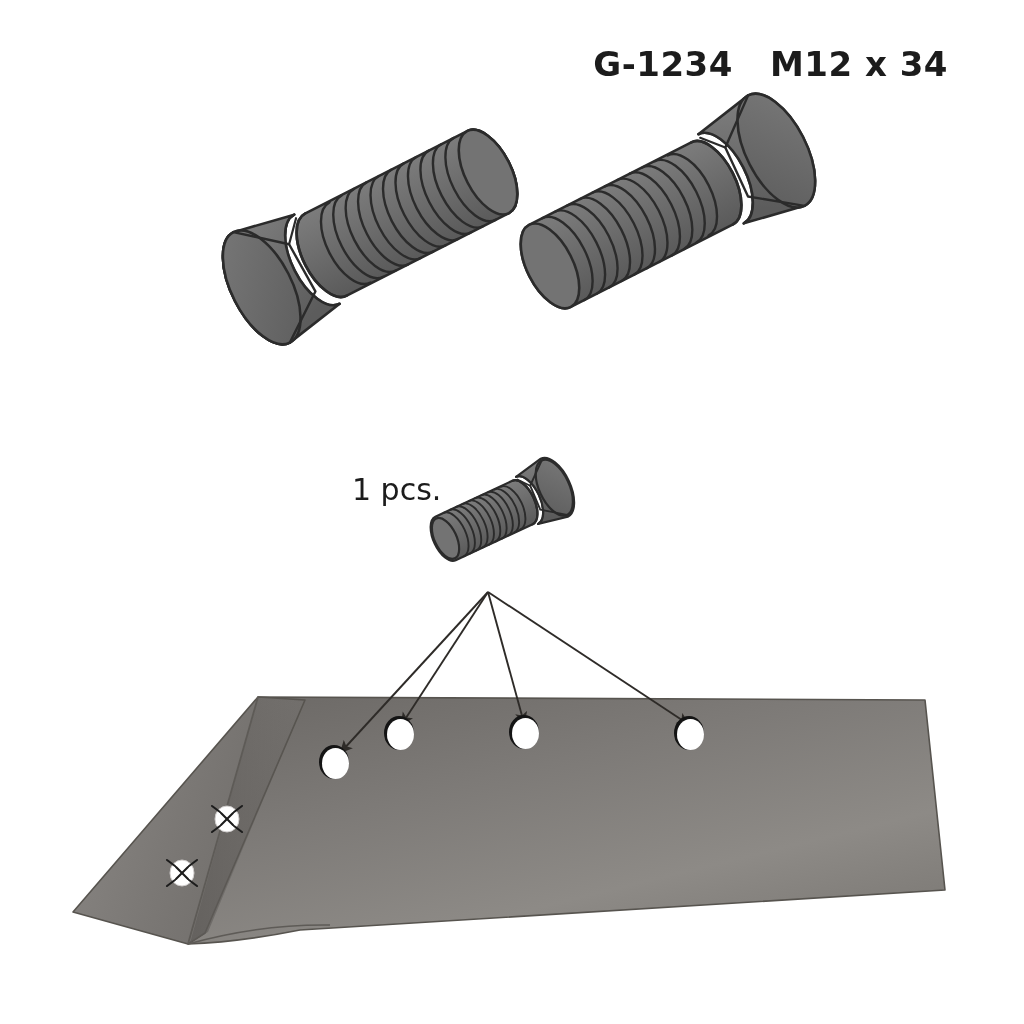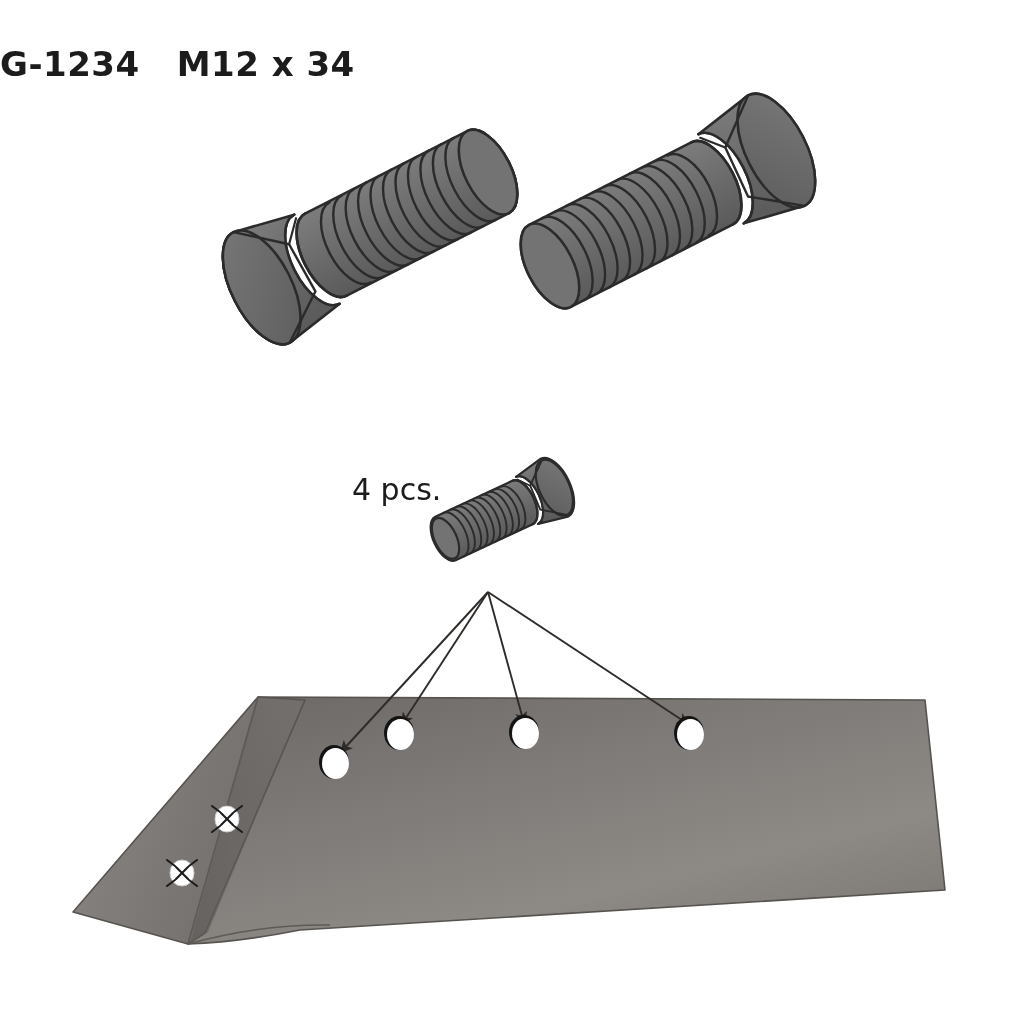--- a/index.html
+++ b/index.html
@@ -28,21 +28,21 @@
   .label-text {
     position: absolute;
     white-space: pre;
     color: #1c1c1c;
     font-family: "DejaVu Sans", "Liberation Sans", sans-serif;
   }
   #part-title {
     left: 0;
     top: 44px;
     width: 948px;
-    text-align: left;
+    text-align: right;
     font-size: 34px;
     font-weight: 700;
     letter-spacing: 0.5px;
   }
   #qty-label {
     left: 352px;
     top: 472px;
     font-size: 30px;
     font-weight: 400;
   }
@@ -237,15 +237,15 @@
           <line x1="197" y1="886" x2="189" y2="880"></line>
           <line x1="197" y1="860" x2="189" y2="866"></line>
           <line x1="167" y1="886" x2="175" y2="880"></line>
         </g>
       </g>
     </g>
   </svg>
 
   <div class="label-text" id="part-title">G-1234   M12 x 34</div>
 
-  <div class="label-text" id="qty-label">4 pcs.</div>
+  <div class="label-text" id="qty-label">1 pcs.</div>
 
 </div>
 
 </body></html>

